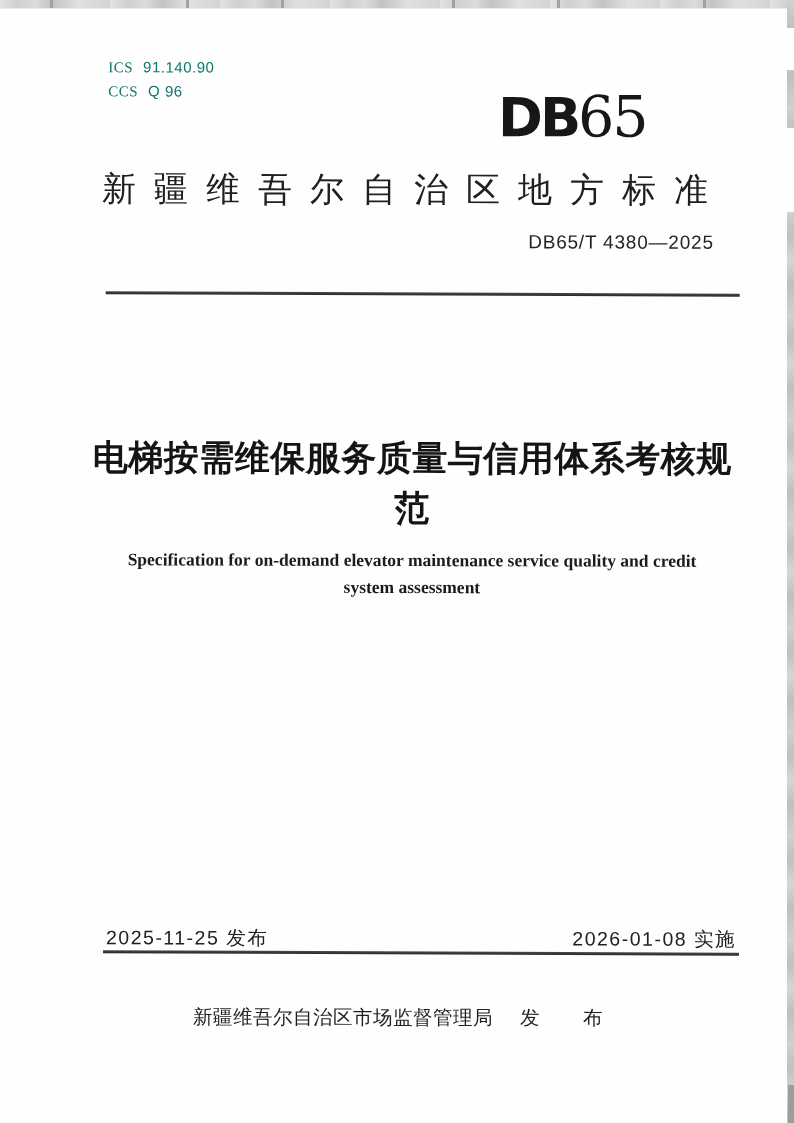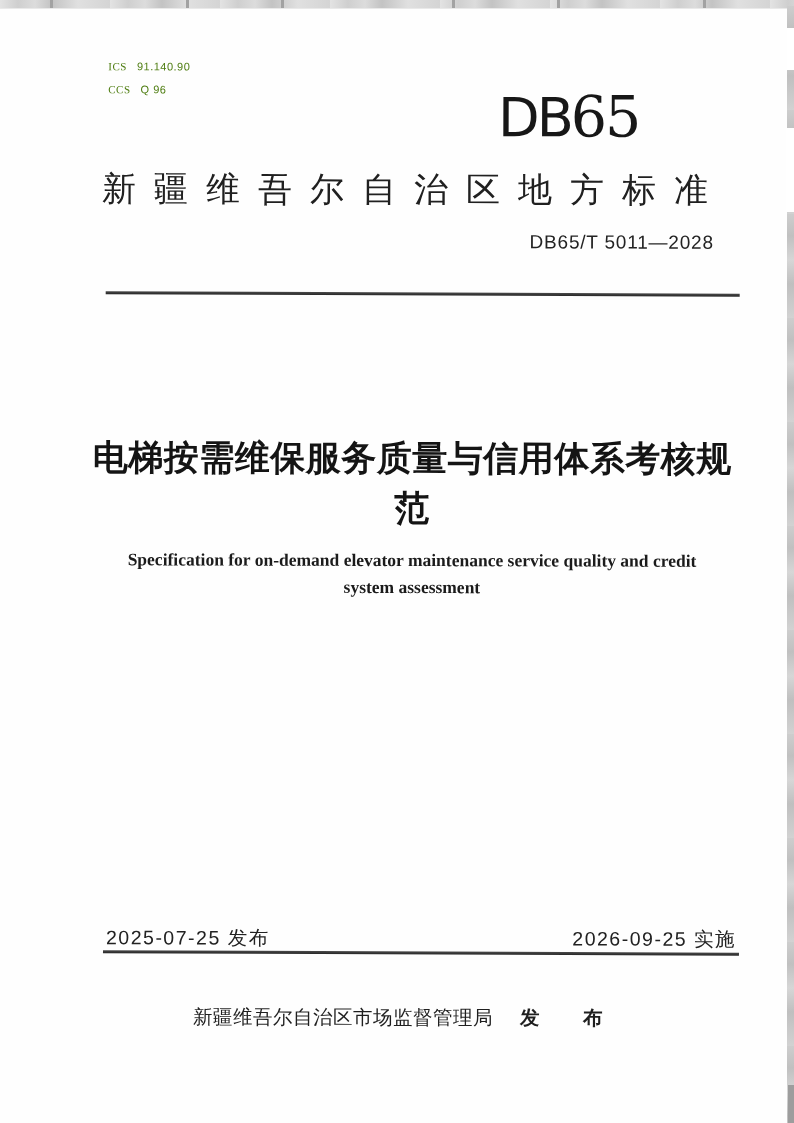--- a/index.html
+++ b/index.html
@@ -57,40 +57,40 @@
   .sheet {
     position: absolute;
     inset: 0;
     transform: rotate(0.15deg);
     transform-origin: 50% 50%;
   }
   .meta-block {
     position: absolute;
     left: 107px;
     top: 56px;
-    font-size: 11px;
+    font-size: 15px;
     line-height: 23px;
     letter-spacing: 0.5px;
-    color: #4d7c0f;
+    color: #0f766e;
   }
   .meta-block .lbl {
     font-family: "Liberation Serif", serif;
     margin-right: 10px;
   }
   .logo {
     position: absolute;
     left: 497px;
     top: 88px;
     line-height: 1;
     white-space: nowrap;
     color: #171717;
   }
   .logo .db {
     font-family: "DejaVu Sans", sans-serif;
-    font-weight: 400;
+    font-weight: 700;
     font-size: 54px;
     letter-spacing: -3px;
   }
   .logo .n65 {
     font-family: "DejaVu Serif", "Liberation Serif", serif;
     font-weight: 400;
     font-size: 57px;
     letter-spacing: -2px;
   }
   .region-heading {
@@ -166,21 +166,20 @@
     top: 1004px;
     text-align: center;
     font-size: 19.5px;
     letter-spacing: 0.5px;
     color: #1f1f1f;
     white-space: nowrap;
   }
   .issuer-line .publish {
     margin-left: 27px;
     letter-spacing: 12px;
-    font-weight: bold;
   }
 </style>
 </head>
 <body>
 
 <div class="page">
 
   <div class="scan-top"></div>
   <div class="scan-tick" style="left:50px"></div>
   <div class="scan-tick" style="left:186px"></div>
@@ -203,37 +202,37 @@
         <span class="lbl">CCS</span><span>Q 96</span>
       </div>
     </div>
 
     <div class="logo">
       <span class="db">DB</span><span class="n65">65</span>
     </div>
 
     <div class="region-heading">新疆维吾尔自治区地方标准</div>
 
-    <div class="std-number">DB65/T 5011—2028</div>
+    <div class="std-number">DB65/T 4380—2025</div>
 
     <div class="rule rule-top"></div>
 
     <div class="doc-title">
       <span class="line">电梯按需维保服务质量与信用体系考核规</span>
       <span class="line">范</span>
     </div>
 
     <div class="doc-subtitle">
       <span class="line">Specification for on-demand elevator maintenance service quality and credit</span>
       <span class="line">system assessment</span>
     </div>
 
     <div class="dates-row">
-      <span>2025-07-25 发布</span>
-      <span>2026-09-25 实施</span>
+      <span>2025-11-25 发布</span>
+      <span>2026-01-08 实施</span>
     </div>
 
     <div class="rule rule-bottom"></div>
 
     <div class="issuer-line">
       <span>新疆维吾尔自治区市场监督管理局</span><span class="publish">发　布</span>
     </div>
 
   </div>
 </div>

